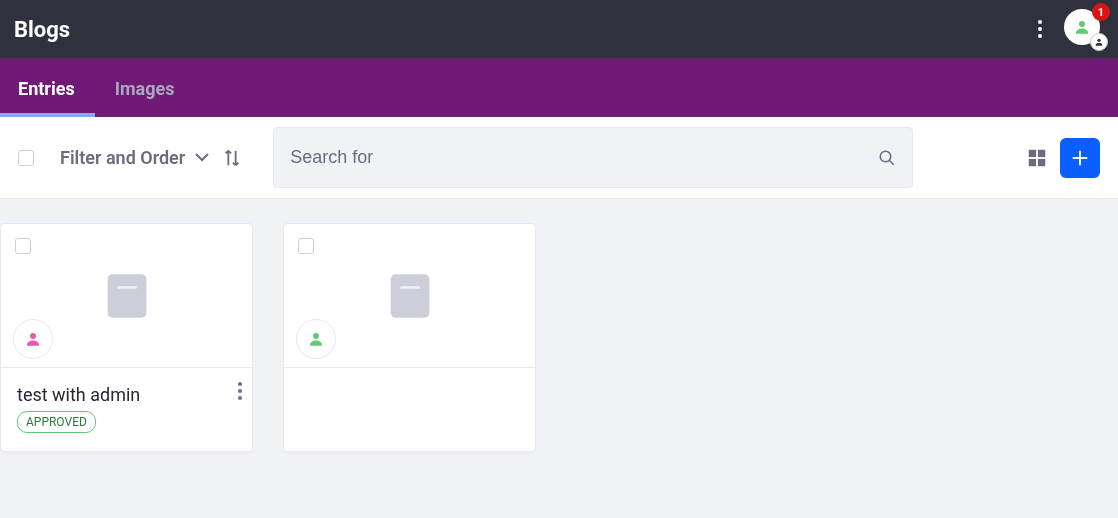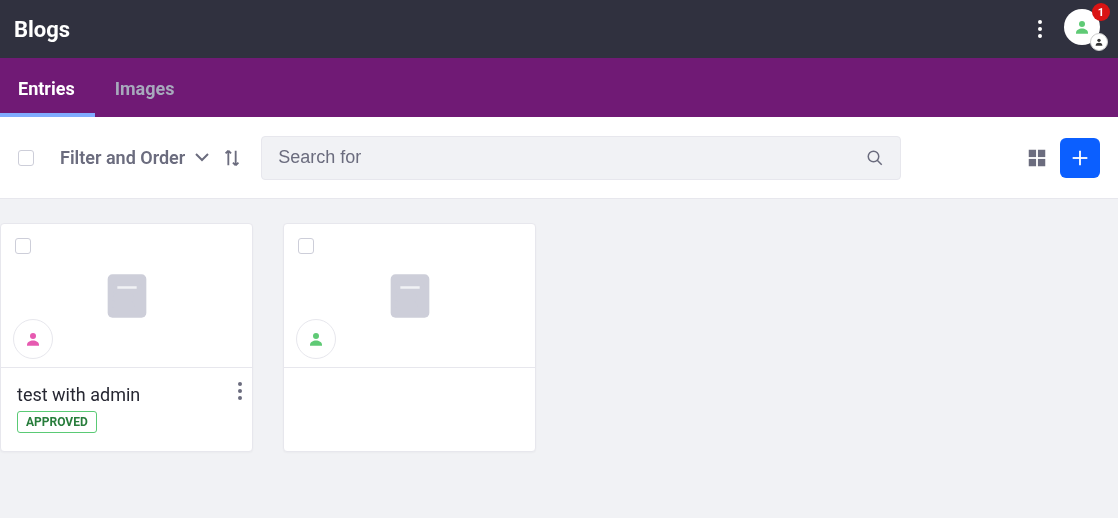--- a/index.html
+++ b/index.html
@@ -137,23 +137,23 @@
     display:flex;
     align-items:center;
   }
   .search-wrap {
     flex: 1;
     display: flex;
     align-items: center;
     background: #f1f2f5;
     border: 1px solid #e7e7ed;
     border-radius: 4px;
-    height: 44px;
+    height: 61px;
     padding: 0 16px;
-    margin-left: 6px;
+    margin-left: 18px;
     max-width: 640px;
   }
   .search-input {
     flex: 1;
     background: transparent;
     border: none;
     outline: none;
     font-size: 18px;
     color: #6b6c7e;
   }
@@ -243,23 +243,23 @@
     font-size: 16px;
     color: #6b6c7e;
     margin-bottom: 14px;
     white-space: nowrap;
     overflow: hidden;
     text-overflow: ellipsis;
   }
   .status-badge {
     display: inline-block;
     font-size: 12px;
-    font-weight: 700;
+    font-weight: 400;
     padding: 3px 8px;
-    border-radius: 3px;
+    border-radius: 10px;
     border: 1px solid;
   }
   .status-approved { color: #287d3c; border-color: #5aca75; background: #fff; }
   .status-pending  { color: #2e5aac; border-color: #89a7e0; background: #fff; }
   .card-actions {
     position: absolute;
     top: 14px;
     right: 10px;
     color: #6b6c7e;
     cursor: pointer;

